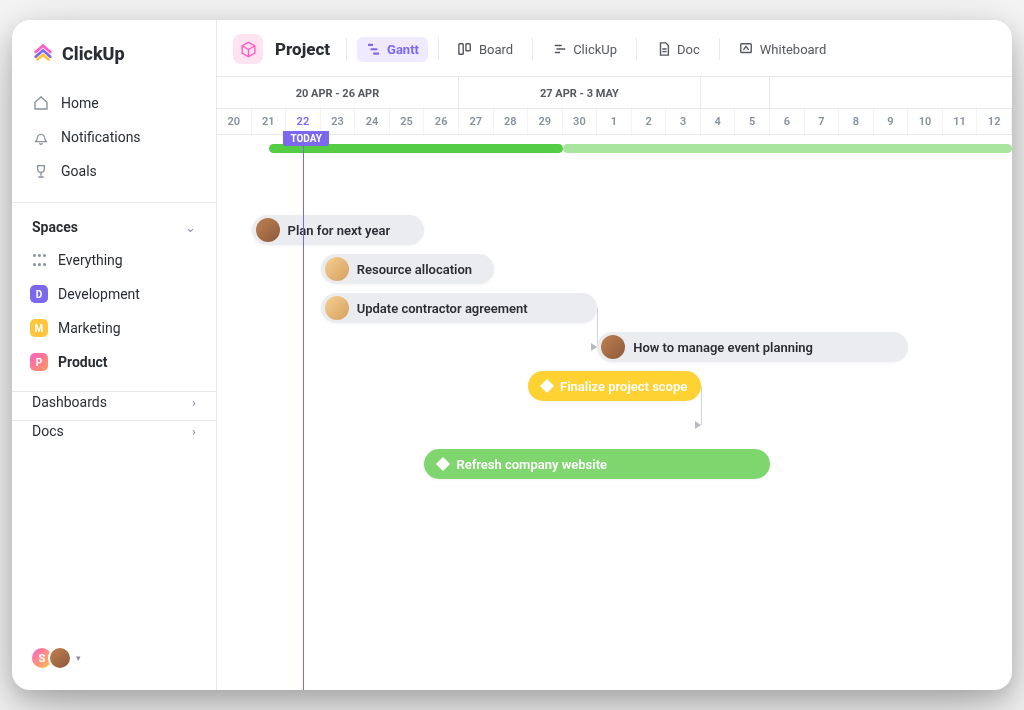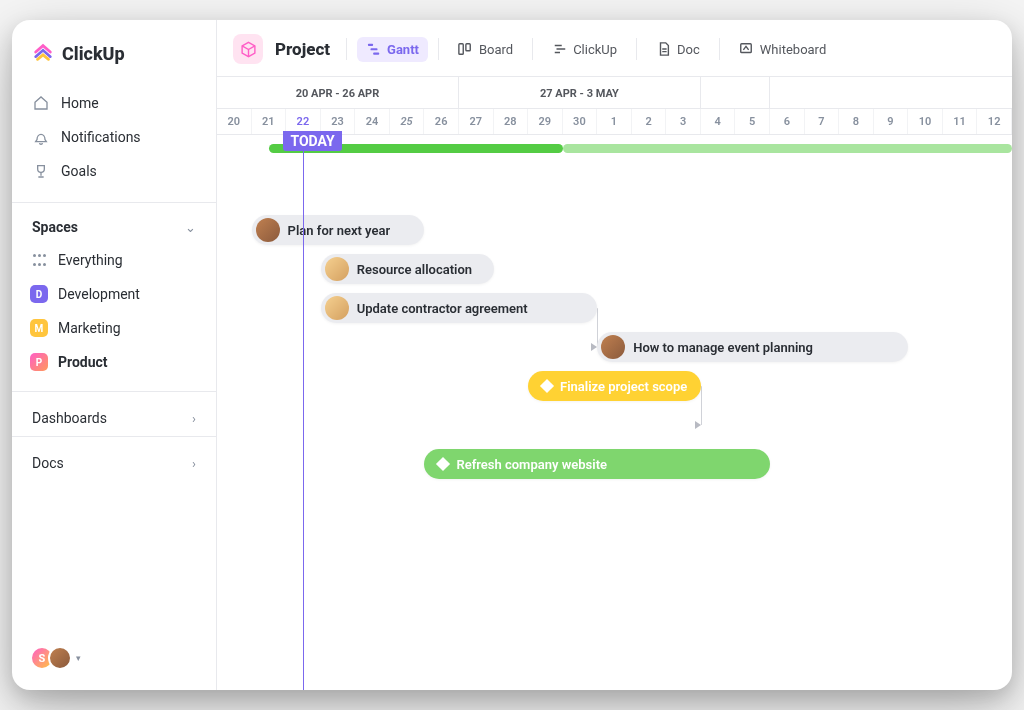--- a/index.html
+++ b/index.html
@@ -16,21 +16,21 @@
 .section-title { font-size: 14px; font-weight: 700; color: #2a2e34; }
 .chev { color: #87909e; font-size: 13px; }
 .space-item { display: flex; align-items: center; gap: 10px; padding: 8px 18px; font-size: 14px; color: #2a2e34; cursor: pointer; border-radius: 6px; }
 .space-badge { width: 18px; height: 18px; border-radius: 5px; display: flex; align-items: center; justify-content: center; font-size: 10px; font-weight: 700; color: #fff; }
 .space-badge.dev { background: #7b68ee; }
 .space-badge.mkt { background: #ffc53d; }
 .space-badge.prd { background: linear-gradient(135deg,#ff5ec7,#ff9a5a); }
 .space-item.active { font-weight: 700; }
 .dots-icon { width:18px; height:18px; color:#87909e; display:flex;align-items:center;justify-content:center;flex-wrap:wrap; }
 .dots-icon span{width:3px;height:3px;border-radius:50%;background:currentColor;margin:1px;}
-.bottom-row { display:flex; align-items:center; gap:10px; padding: 18px 20px 10px; border-top:1px solid #e8e9ed; }
+.bottom-row { display:flex; align-items:center; gap:10px; padding: 2px 20px 10px; border-top:1px solid #e8e9ed; }
 .bottom-item { font-size:14px; color:#2a2e34; flex:1; cursor:pointer; }
 .sidebar-spacer { flex:1; }
 .avatars-bottom { display:flex; align-items:center; padding:0 0 20px 18px; }
 .avatar-circle { width:24px;height:24px;border-radius:50%;margin-right:-6px;border:2px solid #fff; background:linear-gradient(135deg,#ff5ec7,#ffc53d); display:flex;align-items:center;justify-content:center;color:#fff;font-size:11px;font-weight:700;}
 .avatar-img { background:linear-gradient(135deg,#c08050,#8b5a3c); }
 .tiny-chev { color:#87909e; font-size:9px; margin-left:10px; }
 
 .main { flex:1; display:flex; flex-direction:column; overflow:hidden; }
 .header { display:flex; align-items:center; gap:6px; padding: 14px 16px 12px; border-bottom:1px solid #e8e9ed; }
 .project-icon-wrap { width:30px;height:30px;background:#ffe3f1;border-radius:8px;display:flex;align-items:center;justify-content:center;margin-right:6px; }
@@ -39,21 +39,21 @@
 .view-btn { display:flex;align-items:center;gap:6px;padding:5px 9px;border-radius:6px;font-size:13px;color:#54575d;cursor:pointer; }
 .view-btn.active { background:#efeaff;color:#7b68ee;font-weight:700; }
 .view-icon {width:15px;height:15px;display:flex;align-items:center;justify-content:center;}
 
 .stage { position:relative; flex:1; overflow:hidden; }
 .weeks { display:flex; border-bottom:1px solid #e8e9ed; }
 .week-col { text-align:center; font-size:11px; font-weight:700; color:#54575d; padding:10px 0 8px; border-right:1px solid #e8e9ed; }
 .days-row { display:flex; border-bottom:1px solid #e8e9ed; background:#fff; }
 .day-cell { text-align:center; font-size:11px; font-weight:600; color:#87909e; padding:6px 0; border-right:1px solid #f2f3f5; }
 .day-cell.today { color:#7b68ee; }
-.today-pill { position:absolute; background:#7b68ee; color:#fff; font-size:14px; font-weight:700; padding:2px 7px; border-radius:0 0 3px 3px; z-index:11; }
+.today-pill { position:absolute; background:#7b68ee; color:#fff; font-size:10px; font-weight:700; padding:2px 7px; border-radius:0 0 3px 3px; z-index:11; }
 .today-line { position:absolute; width:1px; background:#7b68ee; z-index:10; top:67px; bottom:0; }
 
 .band { position:absolute; height:9px; border-radius:5px; top:67px; }
 .band.g1 { background:#54cc44; }
 .band.g2 { background:#a9e59f; }
 
 .task { position:absolute; height:30px; border-radius:16px; display:flex; align-items:center; gap:8px; padding:0 14px 0 4px; font-size:13px; font-weight:600; box-shadow:0 1px 3px rgba(0,0,0,0.05); cursor:pointer; z-index:5; white-space:nowrap; }
 .task.gray { background:#ebecf0; color:#2a2e34; }
 .task.yellow { background:#ffd233; color:#fff; padding-left:14px; }
 .task.green { background:#7fd66e; color:#fff; padding-left:14px; }
@@ -225,21 +225,21 @@
           <div class="week-col" style="width: 241.957px;">20 APR - 26 APR</div>
           <div class="week-col" style="width: 241.957px;">27 APR - 3 MAY</div>
           <div class="week-col" style="width: 69.1304px;"></div>
         </div>
       <div class="days-row" id="days-row">
           <div class="day-cell" style="width: 34.5652px;">20</div>
           <div class="day-cell" style="width: 34.5652px;">21</div>
           <div class="day-cell today" style="width: 34.5652px;">22</div>
           <div class="day-cell" style="width: 34.5652px;">23</div>
           <div class="day-cell" style="width: 34.5652px;">24</div>
-          <div class="day-cell" style="width: 34.5652px; font-style: italic;">25</div>
+          <div class="day-cell" style="width: 34.5652px;">25</div>
           <div class="day-cell" style="width: 34.5652px;">26</div>
           <div class="day-cell" style="width: 34.5652px;">27</div>
           <div class="day-cell" style="width: 34.5652px;">28</div>
           <div class="day-cell" style="width: 34.5652px;">29</div>
           <div class="day-cell" style="width: 34.5652px;">30</div>
           <div class="day-cell" style="width: 34.5652px;">1</div>
           <div class="day-cell" style="width: 34.5652px;">2</div>
           <div class="day-cell" style="width: 34.5652px;">3</div>
           <div class="day-cell" style="width: 34.5652px;">4</div>
           <div class="day-cell" style="width: 34.5652px;">5</div>

